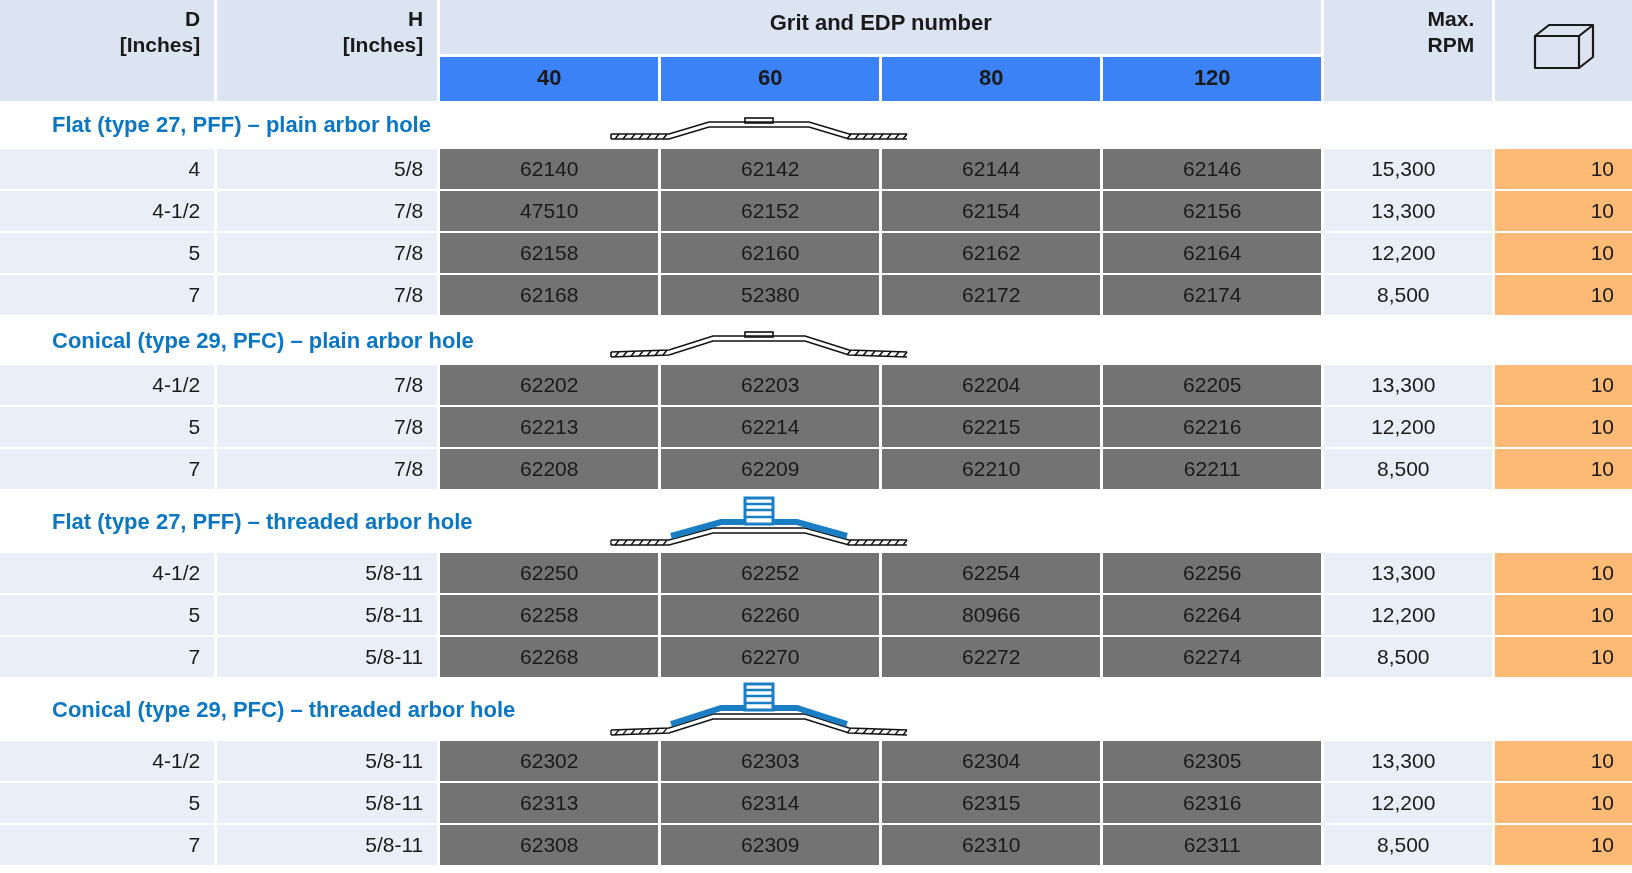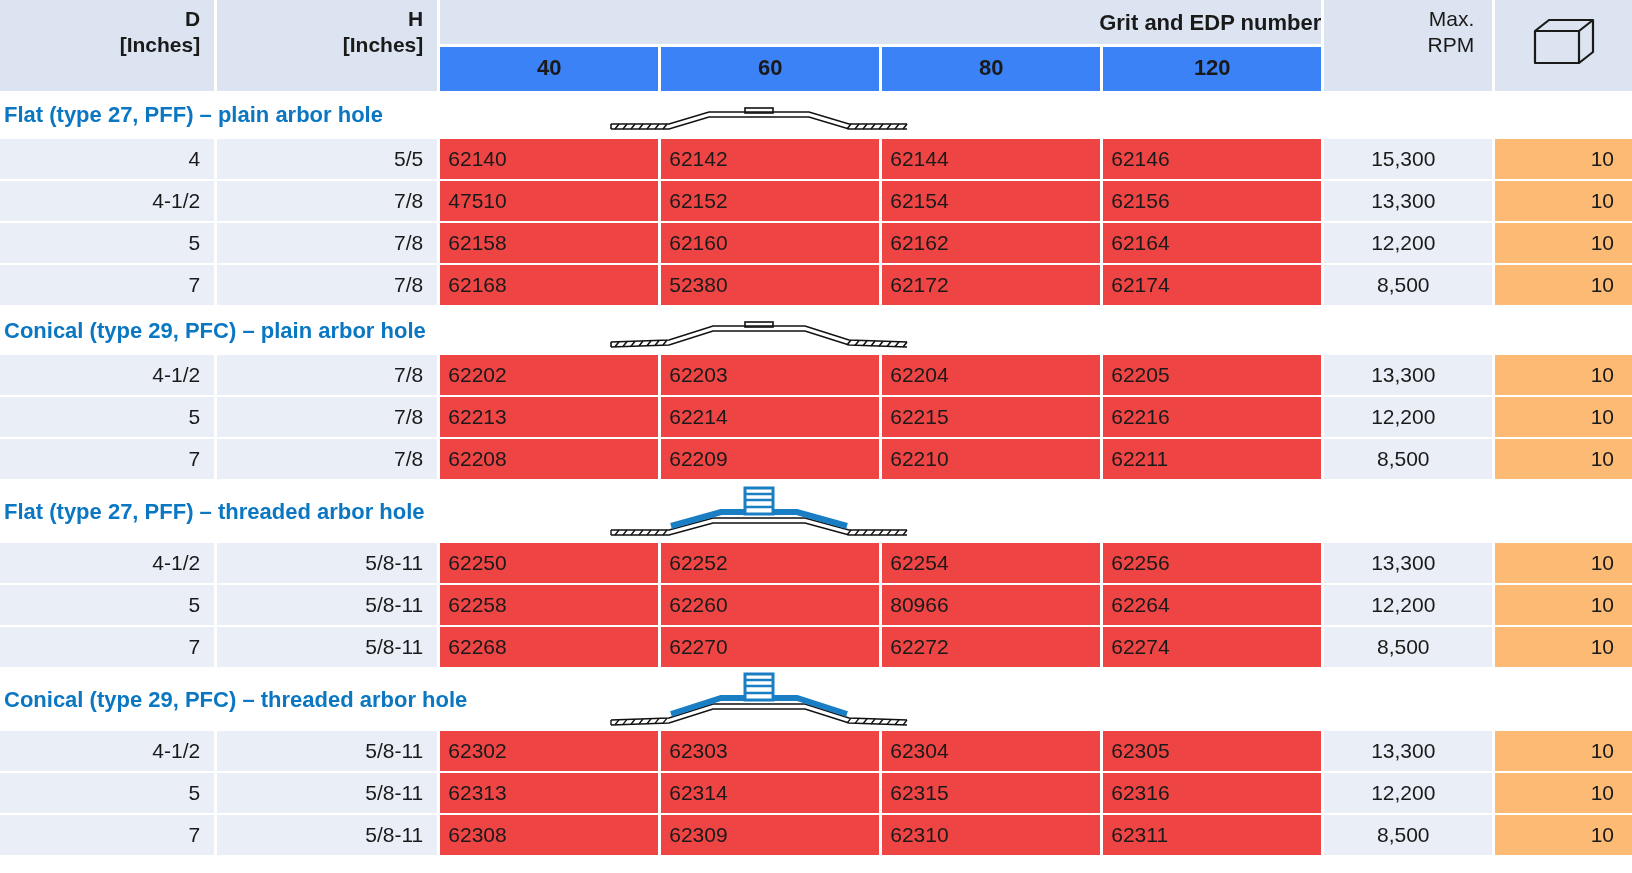--- a/index.html
+++ b/index.html
@@ -46,37 +46,37 @@
     font-weight: bold;
     text-align: right;
     padding: 6px 14px 6px 8px;
     vertical-align: top;
     line-height: 1.22;
     border-right: 3px solid #ffffff;
   }
   .hdr-grit-title {
     background: #dbe4f0;
     font-weight: bold;
-    text-align: right;
+    text-align: center;
     font-size: 22px;
-    padding: 10px 0 8px 0;
+    padding: 10px 0 18px 0;
     border-right: 3px solid #ffffff;
     border-bottom: 3px solid #ffffff;
   }
   .hdr-grit-sub {
     background: #3b82f6;
     font-weight: bold;
     text-align: center;
     font-size: 22px;
     padding: 8px 0 10px 0;
     border-right: 3px solid #ffffff;
   }
   .hdr-rpm {
     background: #dbe4f0;
-    font-weight: normal;
+    font-weight: bold;
     text-align: right;
     padding: 6px 18px 6px 8px;
     vertical-align: top;
     line-height: 1.22;
     border-right: 3px solid #ffffff;
   }
   .hdr-pack {
     background: #dbe4f0;
     text-align: center;
     vertical-align: middle;
@@ -90,21 +90,22 @@
     font-size: 21px;
     vertical-align: middle;
     border-bottom: 2px solid #ffffff;
   }
   td.dim {
     background: #eaeff7;
     text-align: right;
     border-right: 3px solid #ffffff;
   }
   td.edp {
-    background: #ef4444;
+    background: #737373;
+    text-align: center;
     border-right: 3px solid #ffffff;
     padding-right: 8px !important;
   }
   td.rpm {
     background: #eaeff7;
     text-align: center;
     border-right: 3px solid #ffffff;
     padding-right: 18px !important;
   }
   td.pack {
@@ -122,20 +123,21 @@
   }
   tr.section-row.spaced td {
     height: 62px;
   }
   .section-label {
     color: #0b77c2;
     font-weight: bold;
     font-size: 22px;
     white-space: nowrap;
     padding-left: 4px;
+    margin-left: 48px;
   }
   .art-wrap {
     display: flex;
     align-items: center;
     justify-content: flex-start;
     padding-left: 170px;
   }
 </style>
 </head>
 <body>
@@ -198,21 +200,21 @@
         <path d="M2 26 L2 31 M10 26 L6 31 M18 26 L14 31 M26 26 L22 31 M34 26 L30 31 M42 26 L38 31 M50 26 L46 31 M58 26 L54 31"></path>
         <path d="M250 26 L246 31 M258 26 L254 31 M266 26 L262 31 M274 26 L270 31 M282 26 L278 31 M290 26 L286 31 M298 26 L294 31 M242 26 L238 31"></path>
         <rect x="136" y="10" width="28" height="5"></rect>
       </g>
     </svg>
             </div>
           </td>
         </tr>
         <tr class="data-row">
           <td class="dim">4</td>
-          <td class="dim">5/5</td>
+          <td class="dim">5/8</td>
           <td class="edp">62140</td>
           <td class="edp">62142</td>
           <td class="edp">62144</td>
           <td class="edp">62146</td>
           <td class="rpm">15,300</td>
           <td class="pack">10</td>
         </tr>
         <tr class="data-row">
           <td class="dim">4-1/2</td>
           <td class="dim">7/8</td>

